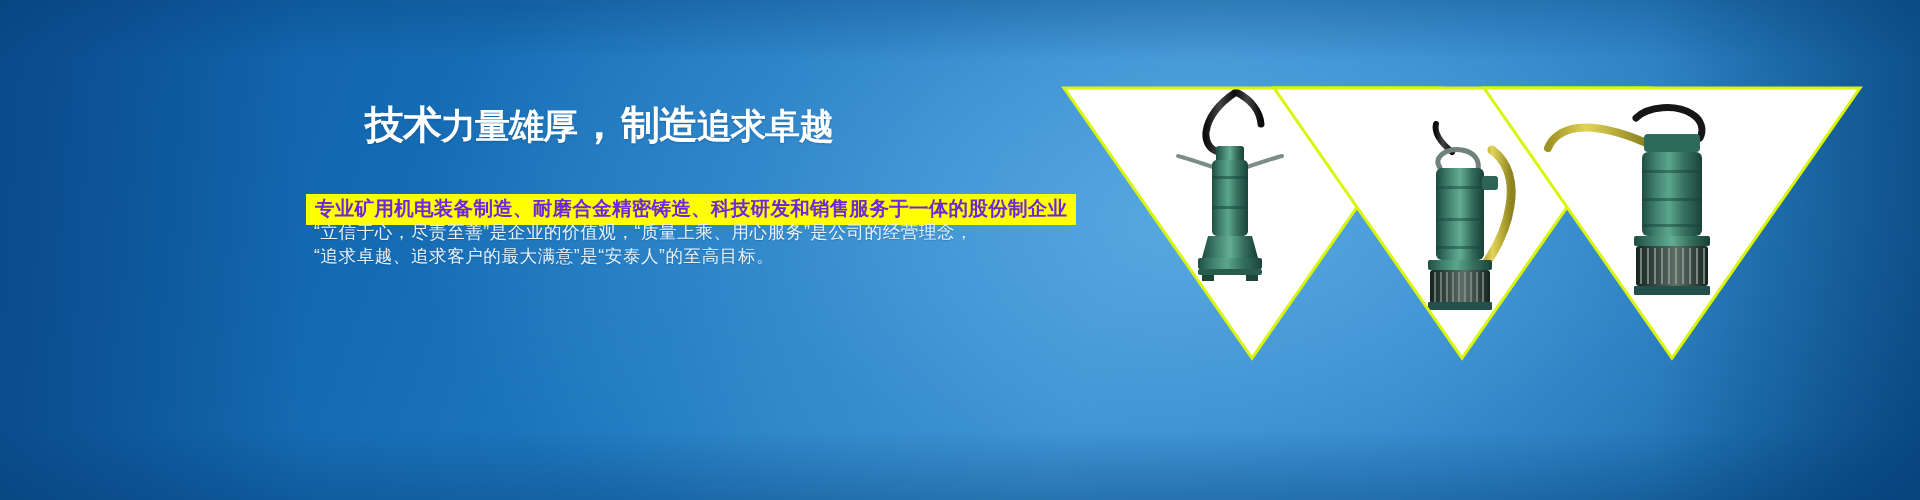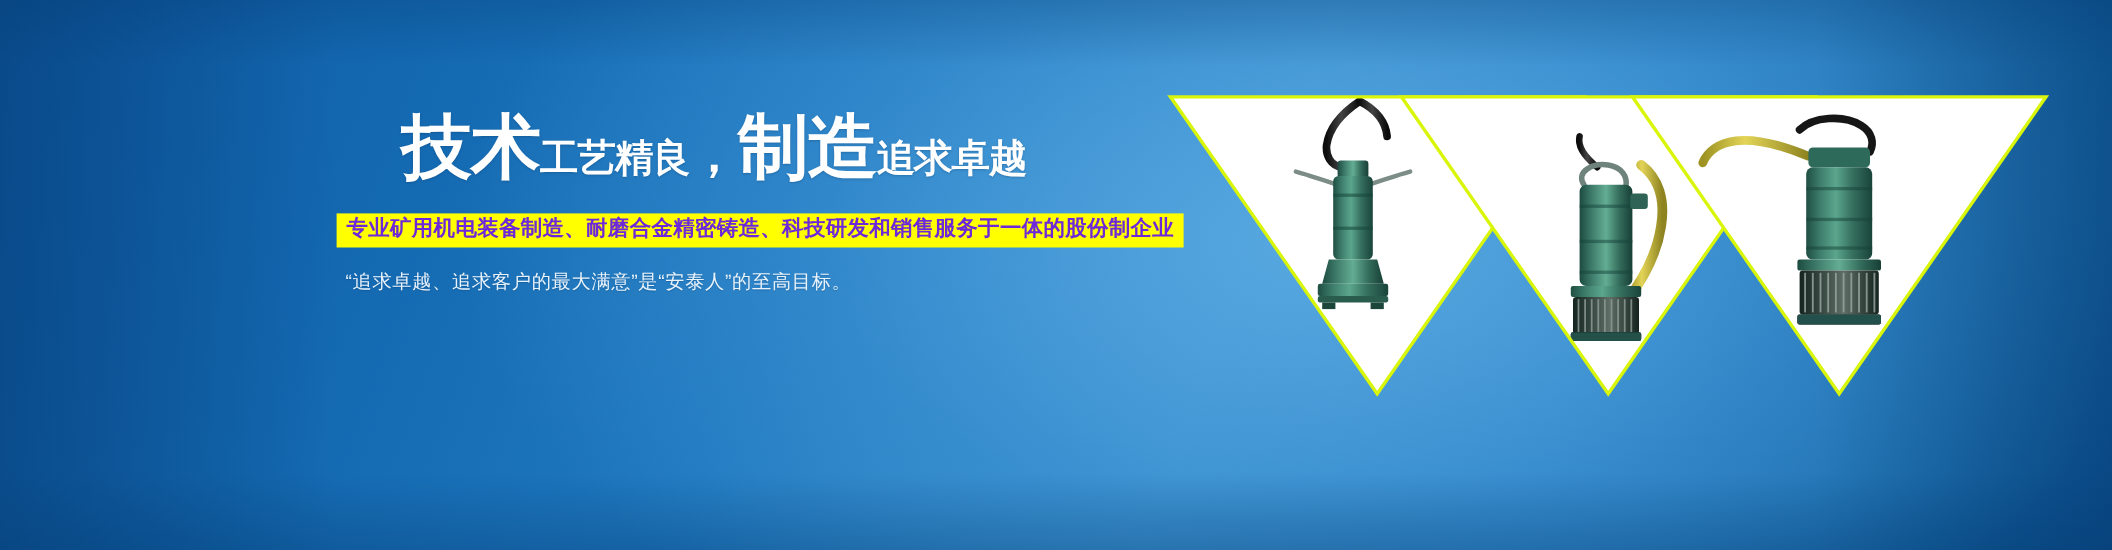--- a/index.html
+++ b/index.html
@@ -29,21 +29,21 @@
   }
   #headline{
     position:absolute;left:365px;top:101px;
     white-space:nowrap;
     color:#ffffff;
     font-weight:bold;
     letter-spacing:0px;
     line-height:1;
     text-shadow:0 1px 2px rgba(0,40,80,0.25);
   }
-  #headline .big{ font-size:64px; letter-spacing:-1px; }
+  #headline .big{ font-size:39px; letter-spacing:-1px; }
   #headline .small{ font-size:35px; letter-spacing:-1px; }
   #headline .comma{ font-size:44px; }
 
   #tagline-bar{
     position:absolute;left:306px;top:194px;
     background:#ffff00;
     padding:5px 9px 6px 9px;
     white-space:nowrap;
   }
   #tagline-bar span{
@@ -214,24 +214,25 @@
         </g>
         <polygon points="1484,88 1860,88 1672,358" fill="none" stroke="#d9f50a" stroke-width="3"></polygon>
       </g>
 
     </svg>
   </div>
 
   <div id="text-block">
 
     <div id="headline">
-      <span class="big">技术</span><span class="small">工艺精良</span><span class="comma">，</span><span class="big">制造</span><span class="small">追求卓越</span>
+      <span class="big">技术</span><span class="small">力量雄厚</span><span class="comma">，</span><span class="big">制造</span><span class="small">追求卓越</span>
     </div>
 
     <div id="tagline-bar">
       <span>专业矿用机电装备制造、耐磨合金精密铸造、科技研发和销售服务于一体的股份制企业</span>
     </div>
 
+    <div class="subline" id="subline-1">“立信于心，尽责至善”是企业的价值观，“质量上乘、用心服务”是公司的经营理念，</div>
     <div class="subline" id="subline-2">“追求卓越、追求客户的最大满意”是“安泰人”的至高目标。</div>
 
   </div>
 
 </div>
 
 </body></html>

